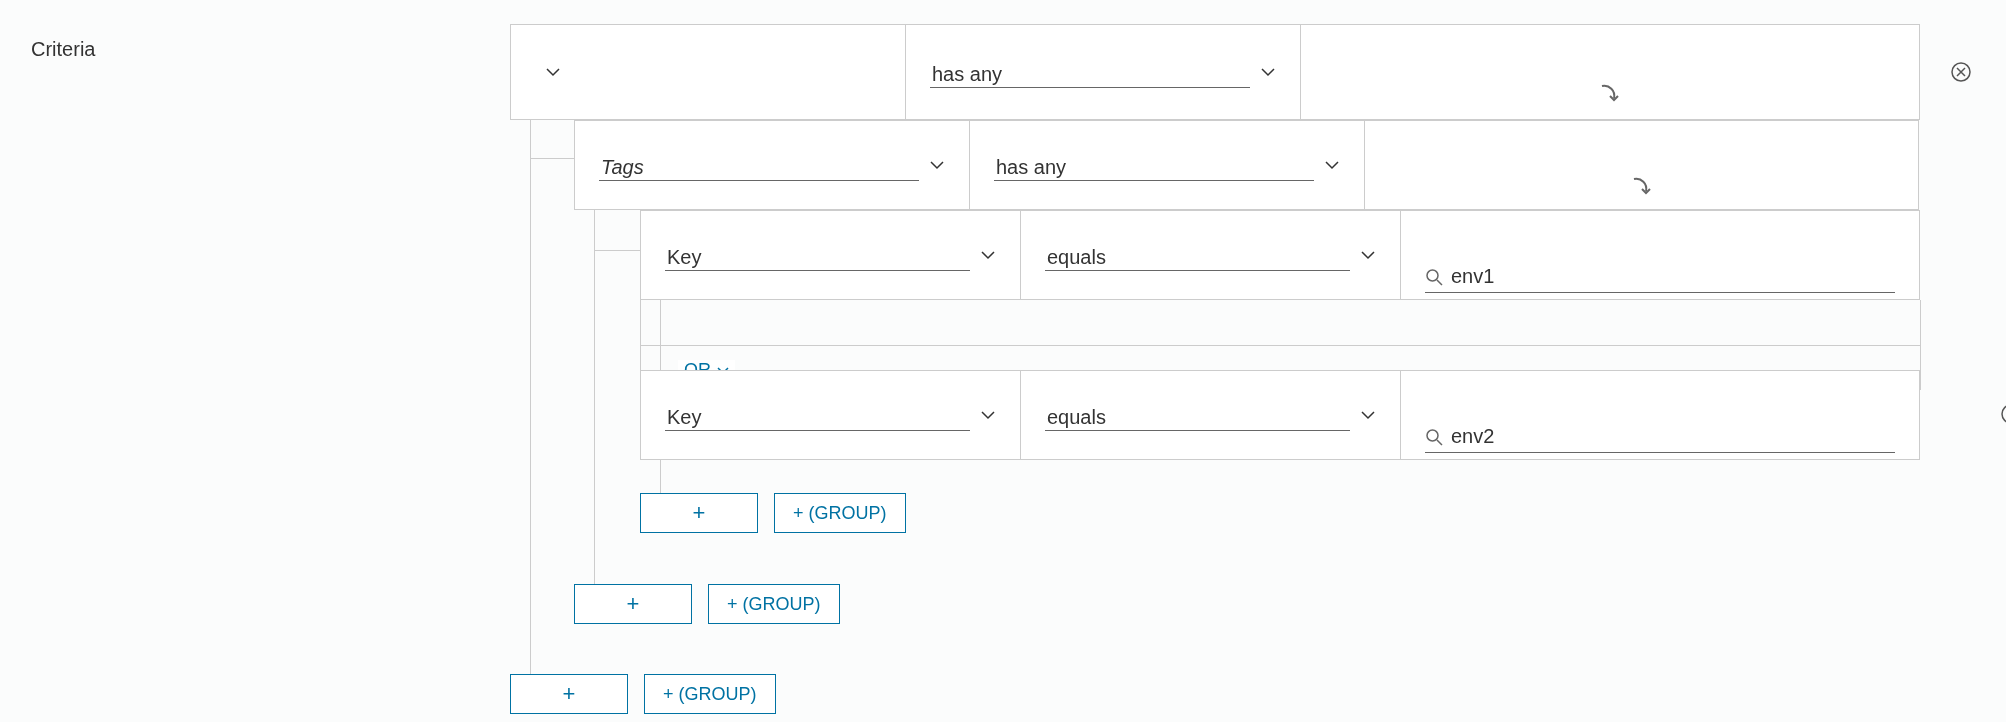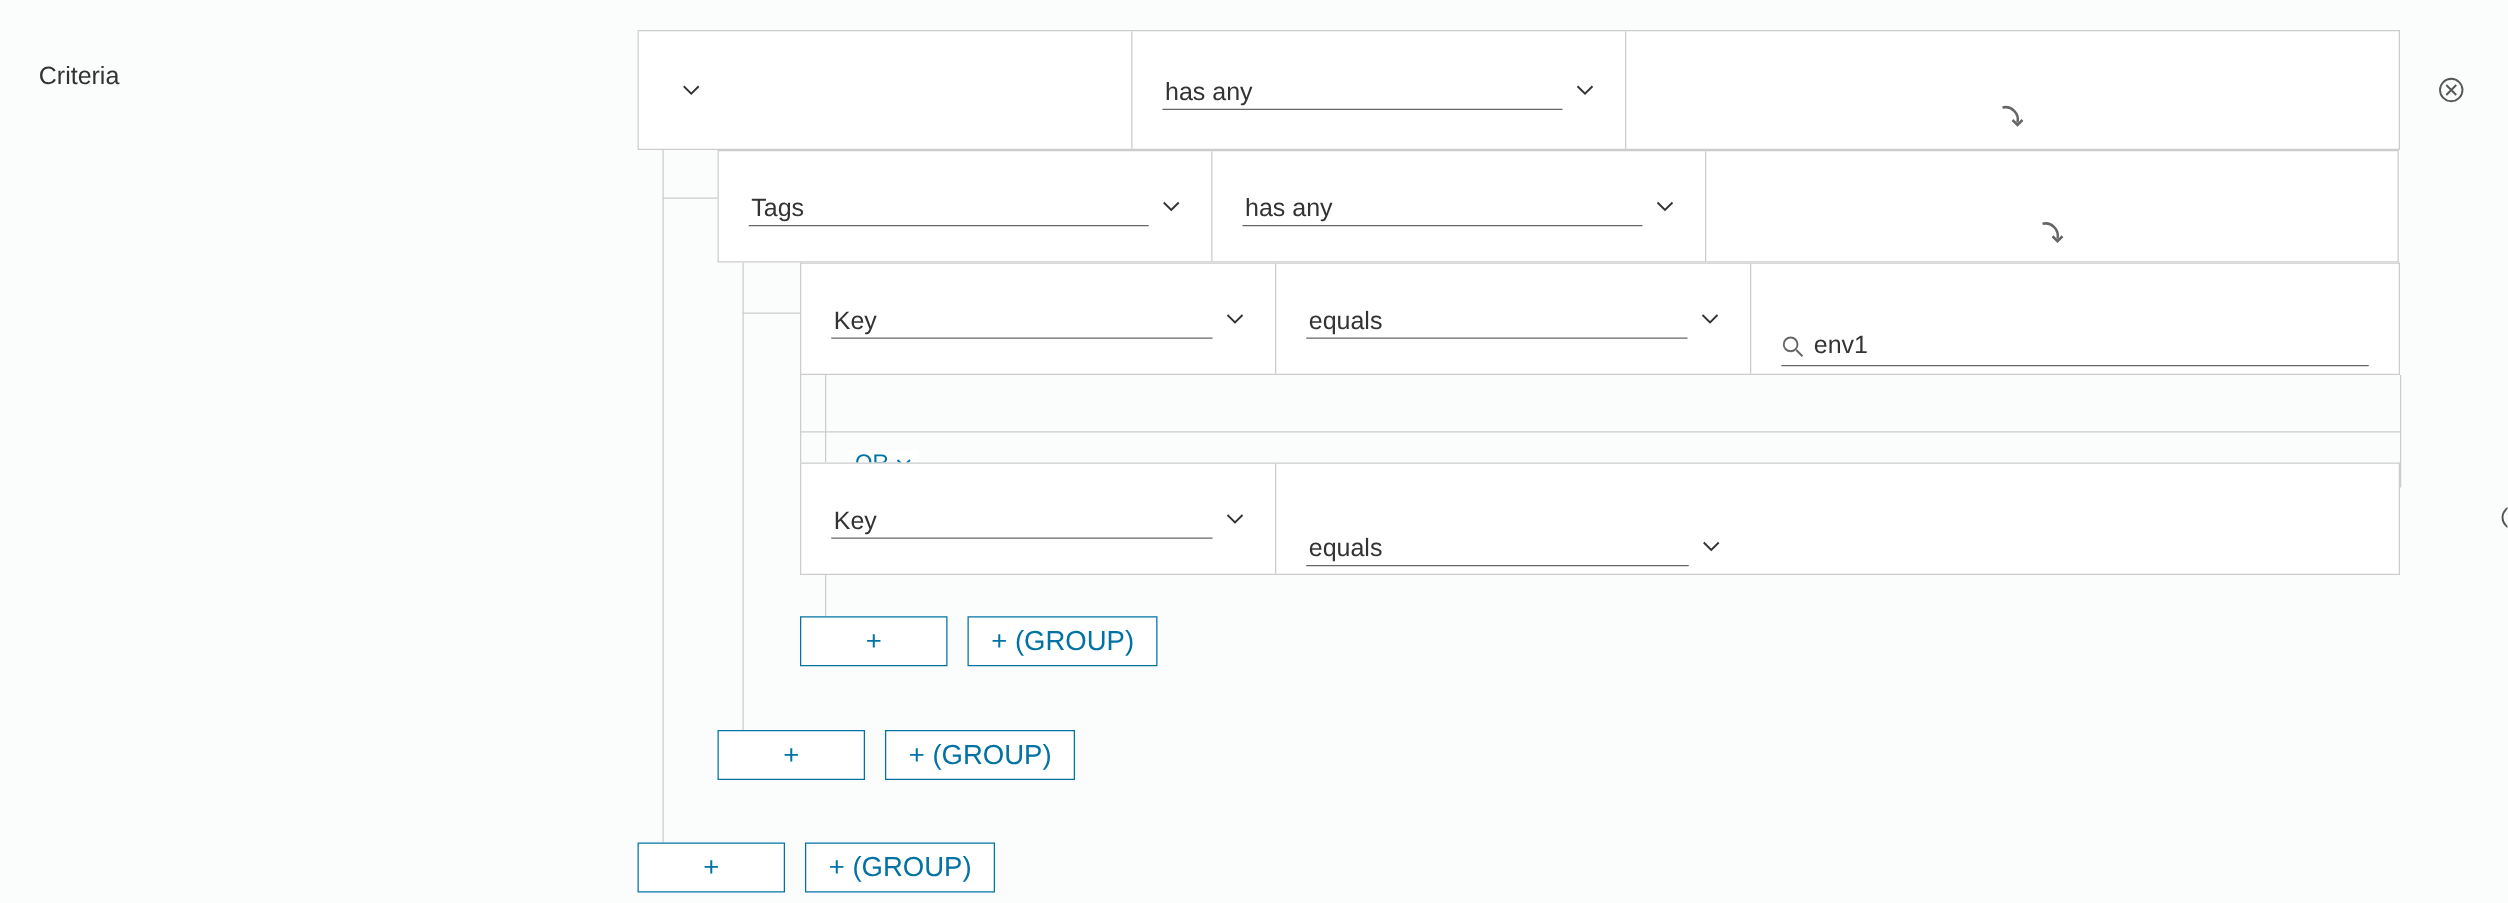--- a/index.html
+++ b/index.html
@@ -54,21 +54,21 @@
   .hline { position:absolute; height:1px; background:#CCCCCC; }
 
   
   .btn-group { position:absolute; display:flex; gap:16px; }
   .btn {
     height:40px;
     border:1px solid #0072A3;
     color:#0072A3;
     background:#fff;
     display:flex; align-items:center; justify-content:center;
-    font-size:22px;
+    font-size:18px;
     cursor:pointer;
   }
   .btn.plus { width:118px; font-size:22px;}
   .btn.group { padding:0 18px; }
 
   
   .or {
     position:absolute;
     color:#0072A3;
     font-size:18px;
@@ -86,21 +86,21 @@
     background:transparent; color:#333;
   }
   .search-field svg { flex:none;}
 
 </style>
 </head>
 <body>
 
 <div class="wrap">
 
-  <div class="label" style="left:31px; top:50px;text-align:right;">Criteria</div>
+  <div class="label" style="left:31px; top:38px;text-align:right;">Criteria</div>
 
   <div class="row" style="left:510px; top:24px; width:1410px; height:96px;">
     <div class="cell" style="width:395px;">
       <span class="chev">
         <svg width="16" height="16" viewBox="0 0 16 16">
             <path d="M2 5l6 6 6-6" fill="none" stroke="#333" stroke-width="1.5"></path>
           </svg>
       </span>
     </div>
     <div class="cell" style="width:395px;">
@@ -118,21 +118,21 @@
             <path d="M14 16 L18 20 L22 16" fill="none" stroke="#666" stroke-width="2"></path>
           </svg>
       </div>
     </div>
   </div>
 
   <div class="vline" style="left:530px; top:120px; height:573px;"></div>
   <div class="hline" style="left:530px; top:158px; width:50px;"></div>
 
   <div class="row" style="left:574px; top:120px; width:1345px; height:90px;">
-    <div class="cell" style="width:395px;">
+    <div class="cell" style="width:395px;font-style:italic;">
       <div class="select-like">Tags</div>
       <span class="chev">
         <svg width="16" height="16" viewBox="0 0 16 16">
             <path d="M2 5l6 6 6-6" fill="none" stroke="#333" stroke-width="1.5"></path>
           </svg>
       </span>
     </div>
     <div class="cell" style="width:395px;">
       <div class="select-like">has any</div>
       <span class="chev">
@@ -204,20 +204,29 @@
       </span>
     </div>
     <div class="cell" style="width:380px;">
       <div class="select-like">equals</div>
       <span class="chev">
         <svg width="16" height="16" viewBox="0 0 16 16">
             <path d="M2 5l6 6 6-6" fill="none" stroke="#333" stroke-width="1.5"></path>
           </svg>
       </span>
     </div>
+    <div class="cell" style="flex:1;">
+      <div class="search-field">
+        <svg width="18" height="18" viewBox="0 0 18 18">
+            <circle cx="7.5" cy="7.5" r="5.5" fill="none" stroke="#666" stroke-width="1.5"></circle>
+            <line x1="12" y1="12" x2="17" y2="17" stroke="#666" stroke-width="1.5"></line>
+          </svg>
+        <input type="text" value="env2" style="">
+      </div>
+    </div>
   </div>
 
   <div class="btn-group" style="left:640px; top:493px;">
     <div class="btn plus">+</div>
     <div class="btn group">+ (GROUP)</div>
   </div>
 
   <div class="btn-group" style="left:574px; top:584px;">
     <div class="btn plus">+</div>
     <div class="btn group">+ (GROUP)</div>

